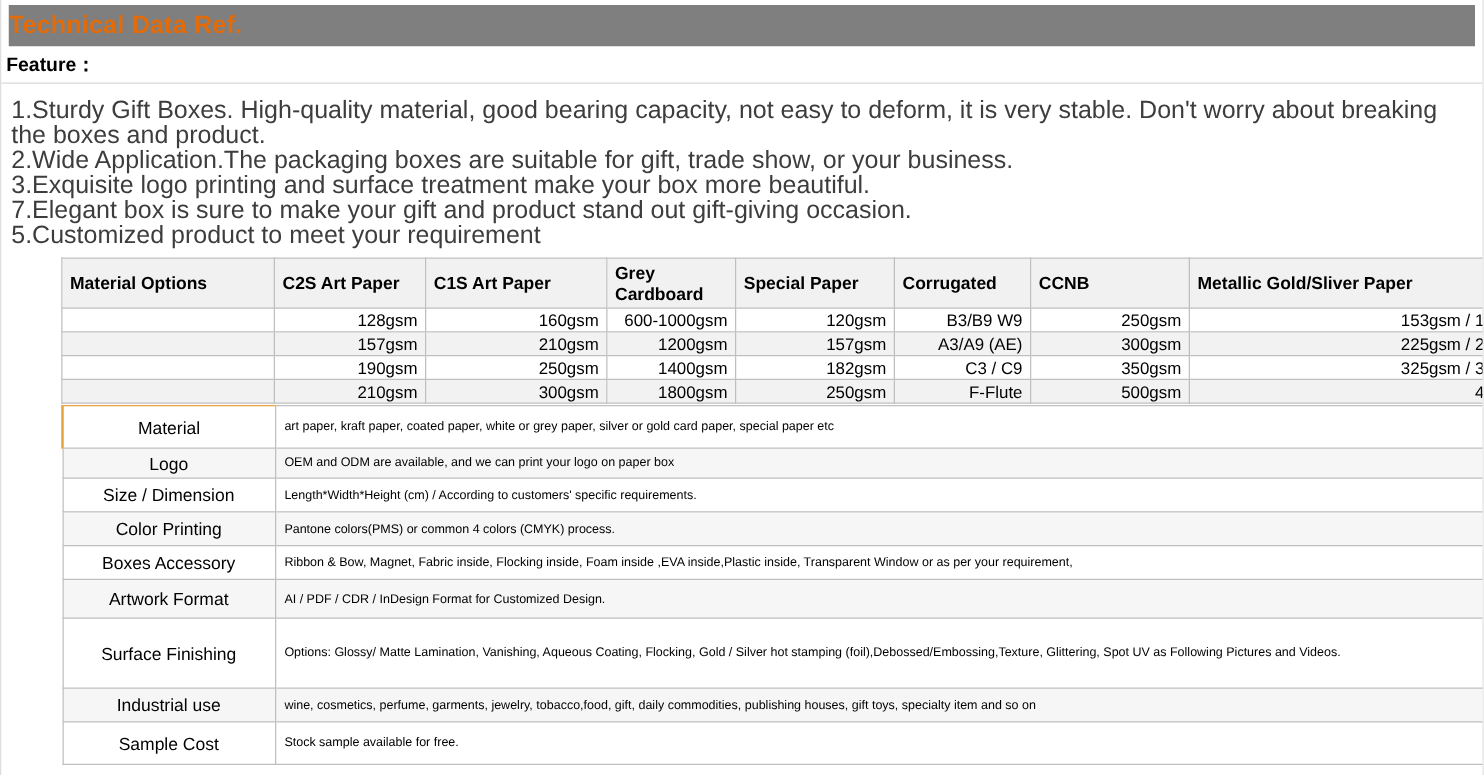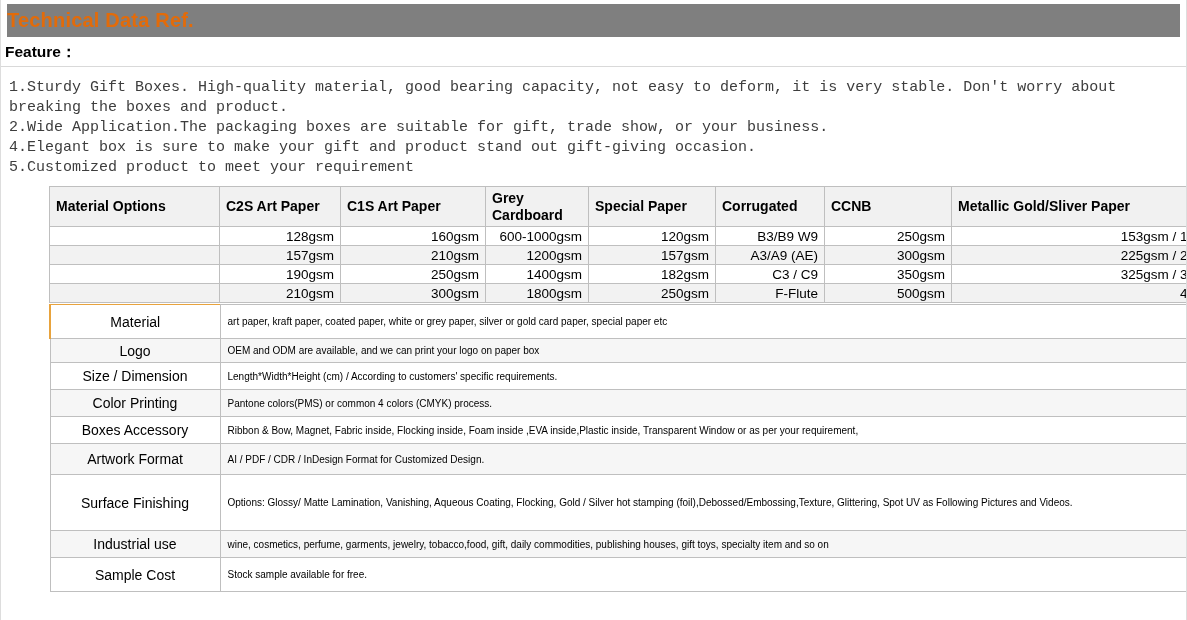--- a/index.html
+++ b/index.html
@@ -13,21 +13,21 @@
   *{box-sizing:border-box;}
   body{margin:0;background:#fff;font-family:"Liberation Sans","DejaVu Sans",sans-serif;color:#000;}
   .page{width:1187px;height:620px;border-left:1px solid #DDD;border-right:1px solid #DDD;overflow:hidden;background:#fff;}
 
   .title-bar{margin:4px 6px 0 6px;height:33px;background:var(--bar-bg);
     display:flex;align-items:center;justify-content:flex-start;}
   .title-bar .title{color:var(--title-color);font-weight:bold;font-size:20px;letter-spacing:.2px;}
 
   .feature-heading{padding:5px 8px 3px 4px;font-weight:bold;font-size:15.5px;border-bottom:1px solid #D9D9D9;}
 
-  .feature-list{padding:11px 8px 8px 8px;font-size:15px;line-height:20px;color:#3d3d3d;font-family:Liberation Mono, monospace;}
+  .feature-list{padding:11px 8px 8px 8px;font-size:20px;line-height:20px;color:#3d3d3d;}
 
   table{border-collapse:collapse;width:100%;table-layout:fixed;margin-left:48px;}
   th,td{border:1px solid var(--border);overflow:hidden;}
 
   .materials-table{margin-top:0;}
   .materials-table th{font-size:14px;font-weight:bold;text-align:left;background:#F1F1F1;
     height:40px;padding:2px 6px;vertical-align:middle;line-height:17px;}
   .materials-table td{font-size:13.5px;height:19px;padding:0 6px;vertical-align:middle;text-align:right;}
   .materials-table tbody tr:nth-child(even){background:var(--alt);}
 
@@ -56,21 +56,22 @@
 
   <div class="title-bar">
     <span class="title">Technical Data Ref.</span>
   </div>
 
   <div class="feature-heading">Feature：</div>
 
   <div class="feature-list" id="feature-list">
       <div>1.Sturdy Gift Boxes. High-quality material, good bearing capacity, not easy to deform, it is very stable. Don't worry about breaking the boxes and product.</div>
       <div>2.Wide Application.The packaging boxes are suitable for gift, trade show, or your business.</div>
-      <div>4.Elegant box is sure to make your gift and product stand out gift-giving occasion.</div>
+      <div>3.Exquisite logo printing and surface treatment make your box more beautiful.</div>
+      <div>7.Elegant box is sure to make your gift and product stand out gift-giving occasion.</div>
       <div>5.Customized product to meet your requirement</div>
     </div>
 
   <table class="materials-table">
     <colgroup id="materials-colgroup">
         <col style="width: 170px;">
         <col style="width: 121px;">
         <col style="width: 145px;">
         <col style="width: 103px;">
         <col style="width: 127px;">

